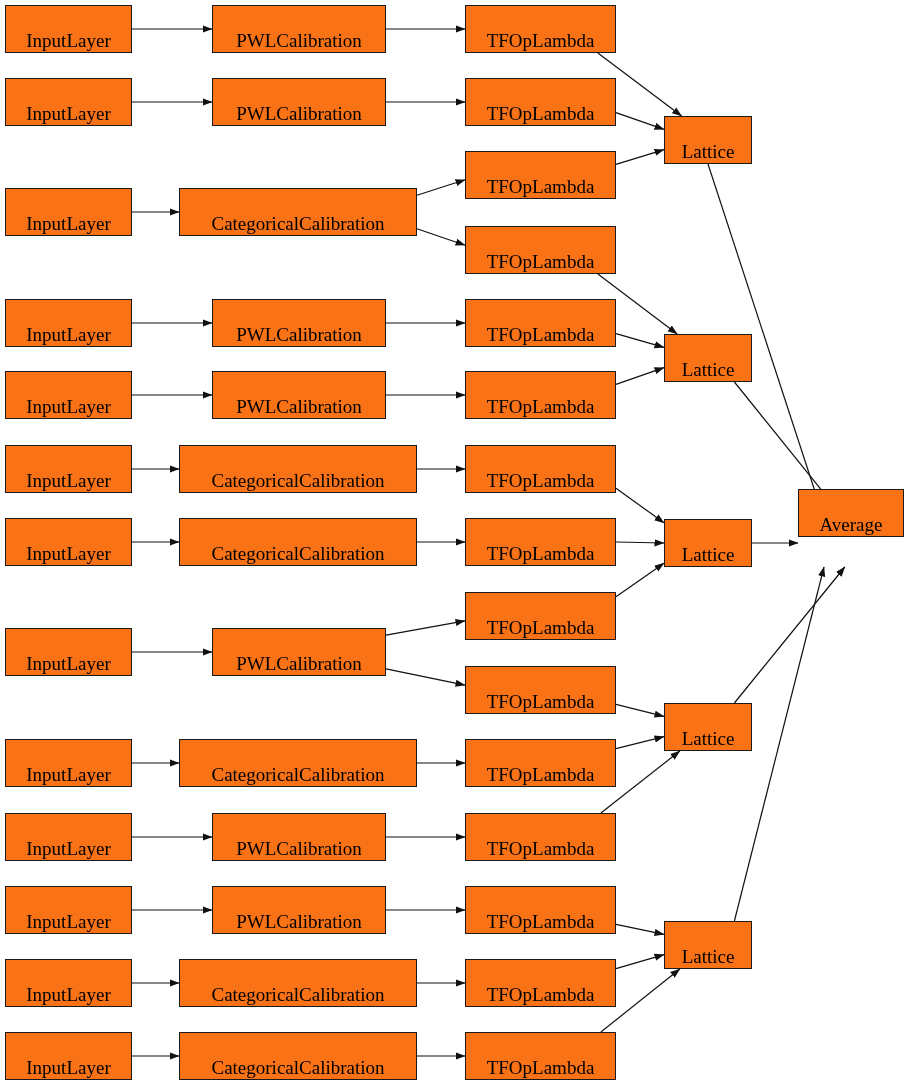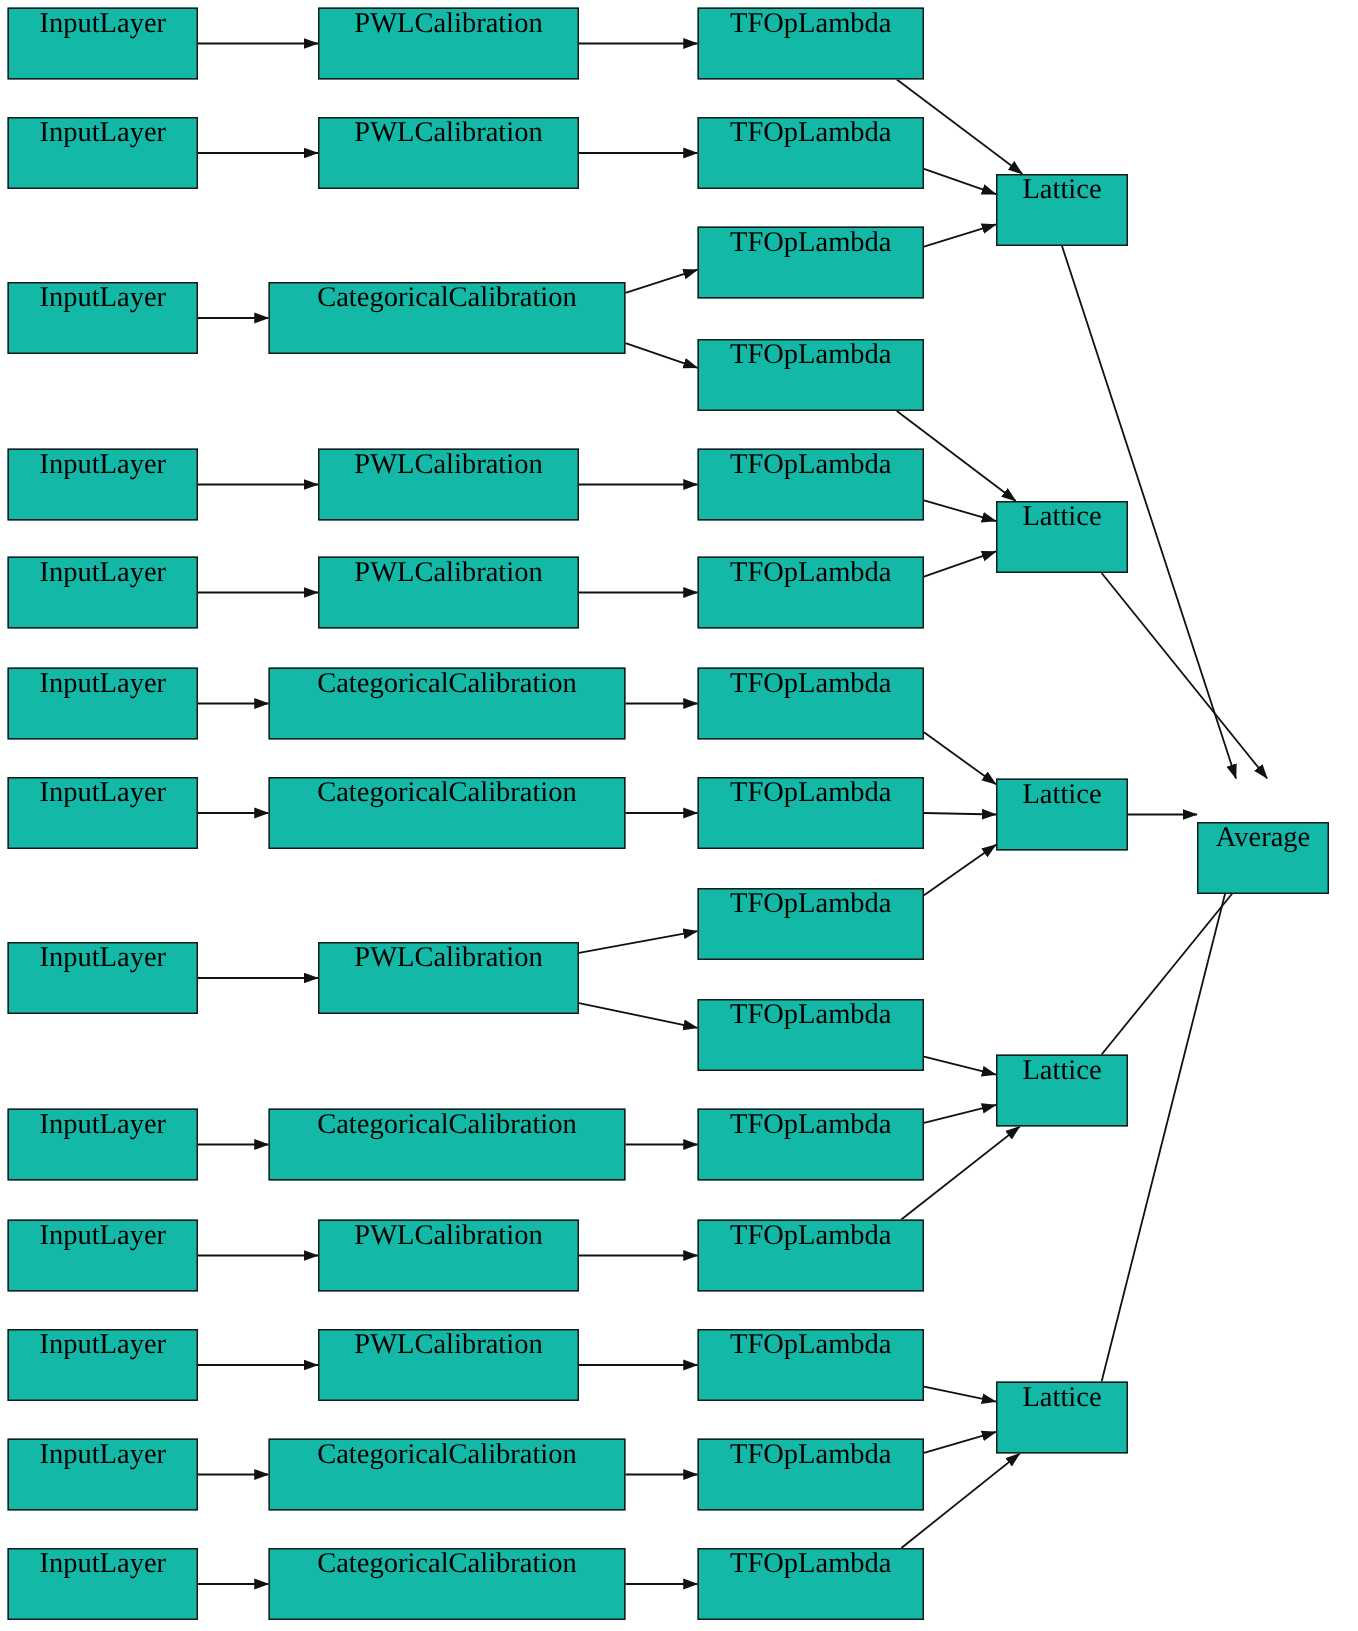--- a/index.html
+++ b/index.html
@@ -13,24 +13,24 @@
   }
   #edges {
     position: absolute;
     left: 0; top: 0;
     width: 905px; height: 1087px;
     z-index: 1;
   }
   .node {
     position: absolute;
     box-sizing: border-box;
-    background: #14b8a6;
+    background: #f97316;
     border: 1.4px solid #1a1a1a;
     display: flex;
-    align-items: flex-start;
+    align-items: flex-end;
     justify-content: center;
     z-index: 2;
   }
   .node span {
     font-size: 19px;
     color: #000000;
     white-space: nowrap;
     line-height: 1;
     padding-bottom: 2px;
   }
@@ -228,17 +228,17 @@
       </div>
       <div class="node" style="left: 664px; top: 519px; width: 88px; height: 48px;">
         <span>Lattice</span>
       </div>
       <div class="node" style="left: 664px; top: 703px; width: 88px; height: 48px;">
         <span>Lattice</span>
       </div>
       <div class="node" style="left: 664px; top: 921px; width: 88px; height: 48px;">
         <span>Lattice</span>
       </div>
-      <div class="node" style="left: 798px; top: 548px; width: 88px; height: 48px; font-family: Liberation Serif, serif;">
+      <div class="node" style="left: 798px; top: 489px; width: 106px; height: 48px; font-family: Liberation Serif, serif;">
         <span>Average</span>
       </div>
     </div>
 </div>
 
 </body></html>

